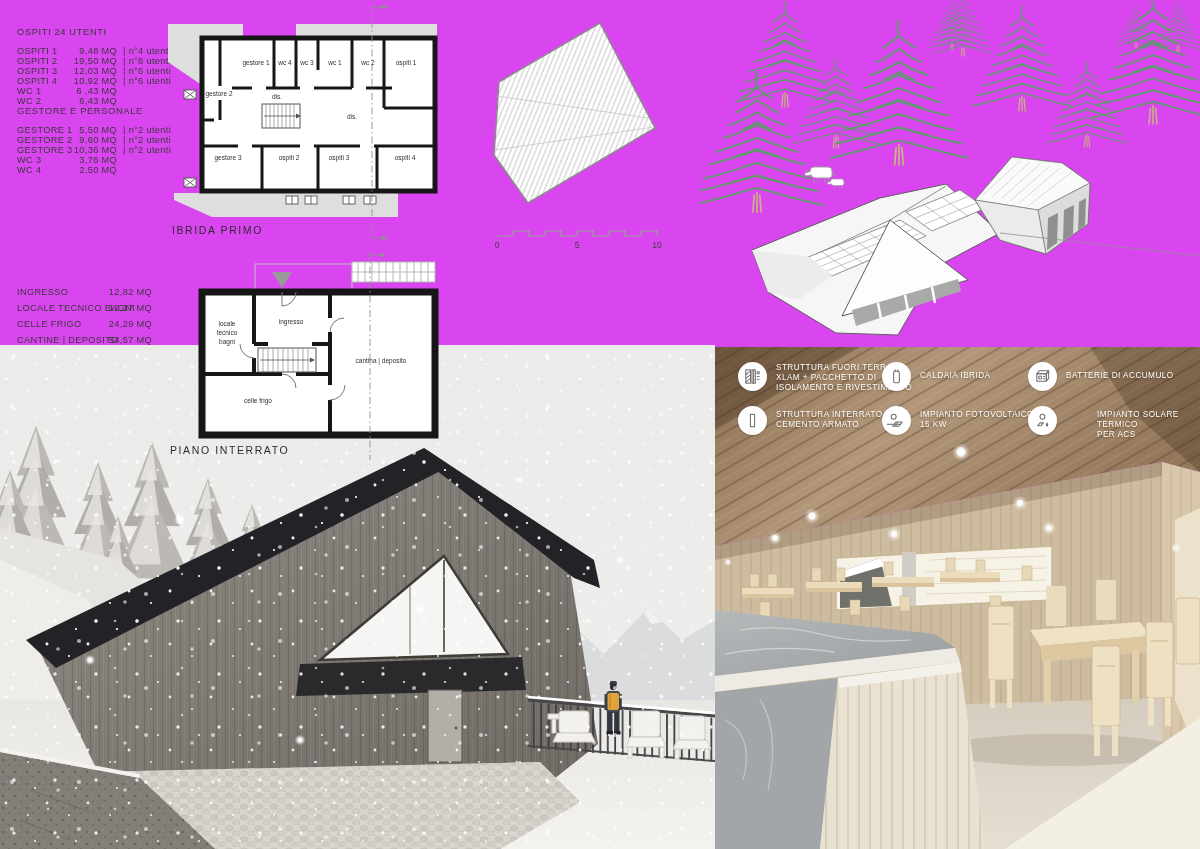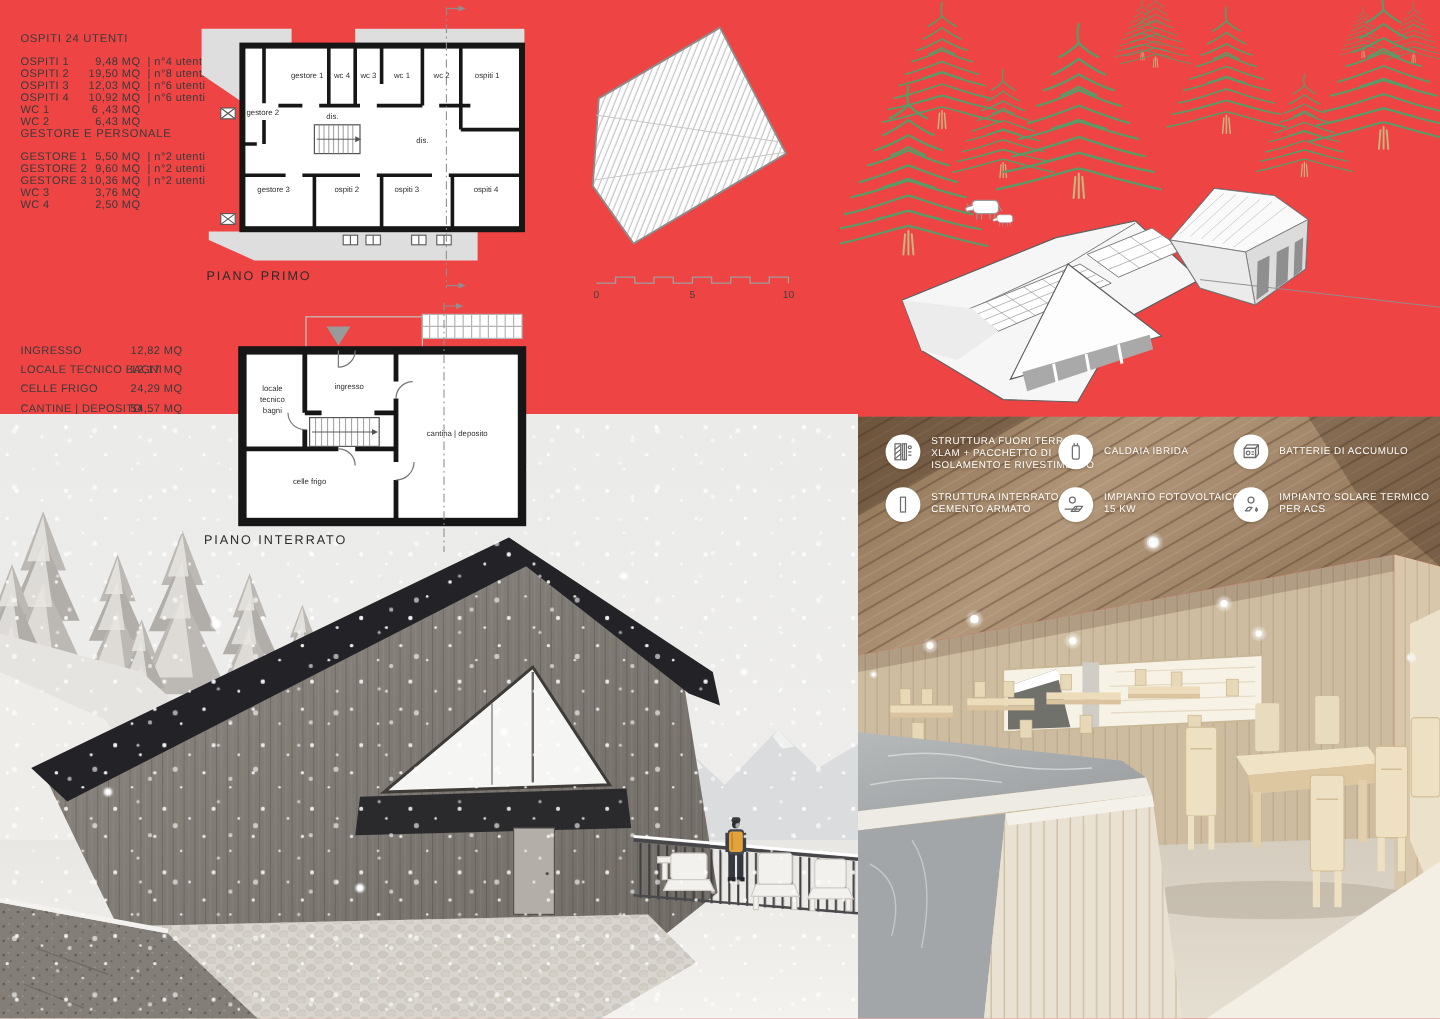--- a/index.html
+++ b/index.html
@@ -1,16 +1,16 @@
 <!DOCTYPE html>
 <html><head>
 <meta charset="utf-8">
 <style>
   html,body{margin:0;padding:0;background:#ffffff;}
-  .board{position:relative;width:1200px;height:849px;background:#ef4444;overflow:hidden;
+  .board{position:relative;width:1200px;height:849px;background:#d946ef;overflow:hidden;
          font-family:"Liberation Sans",sans-serif;color:#3a3a3a;}
   .abs{position:absolute;}
   
   .legend{font-size:9.2px;letter-spacing:.35px;color:#3a3a3a;}
   .legend .ltitle{font-size:9.4px;margin-bottom:9px;letter-spacing:.6px;}
   .lrow{display:flex;line-height:10.1px;white-space:nowrap;}
   .lrow .ln{width:54px;}
   .lrow .la{width:46px;text-align:right;}
   .lrow .lx{margin-left:6px;}
   .legend2 .lrow{line-height:16px;}
@@ -518,21 +518,21 @@
           <polygon points="6,16 9.5,11.5 16,11.5 12.5,16"></polygon>
           <line x1="11.2" y1="11.5" x2="9" y2="16"></line>
           <line x1="7.8,14" y1="14" x2="14.2" y2="14"></line>
       </svg>
     </div>
     <div class="syslabel mid2">
       <span>IMPIANTO FOTOVOLTAICO</span>
         <span>15 KW</span>
     </div>
   </div>
-  <div class="sysitem" style="left:1028px;top:406px;">
+  <div class="sysitem" style="left:1028px;top:406px;gap:31px;">
     <div class="syscircle">
       <svg width="19" height="19" viewBox="0 0 20 20" fill="none" stroke="#6e6e6e" stroke-width="1.1" stroke-linejoin="round">
         <circle cx="10" cy="6" r="2.6"></circle>
           <polygon points="5,15.5 7.5,12.5 11,12.5 8.5,15.5"></polygon>
         <path d="M14.8,12.8 c1,1.5 1,2.4 0,3.1 c-1,-0.7 -1,-1.6 0,-3.1 Z"></path>
       </svg>
     </div>
     <div class="syslabel mid2">
       <span>IMPIANTO SOLARE TERMICO</span>
         <span>PER ACS</span>
@@ -598,21 +598,21 @@
       <text x="406" y="65">ospiti 1</text>
       <text x="219" y="96">gestore 2</text>
       <text x="277" y="99">dis.</text>
       <text x="352" y="119">dis.</text>
       <text x="228" y="160">gestore 3</text>
       <text x="289" y="160">ospiti 2</text>
       <text x="339" y="160">ospiti 3</text>
       <text x="405" y="160">ospiti 4</text>
     </g>
   </svg>
-  <div class="abs planlabel" style="left:172px;top:224px;">PIANO PRIMO</div>
+  <div class="abs planlabel" style="left:172px;top:224px;">IBRIDA PRIMO</div>
 
   <svg class="abs" style="left:160px;top:248px;" width="310" height="215" viewBox="160 248 310 215">
     <rect x="255" y="264" width="97" height="26" fill="none" stroke="#c2c2c2" stroke-width="1"></rect>
     <g stroke="#b5b5b5" stroke-width="1" fill="#ffffff">
       <rect x="352" y="262" width="83" height="20"></rect>
       <line x1="358" y1="262" x2="358" y2="282"></line>
         <line x1="365" y1="262" x2="365" y2="282"></line>
         <line x1="372" y1="262" x2="372" y2="282"></line>
       <line x1="379" y1="262" x2="379" y2="282"></line>
         <line x1="386" y1="262" x2="386" y2="282"></line>

